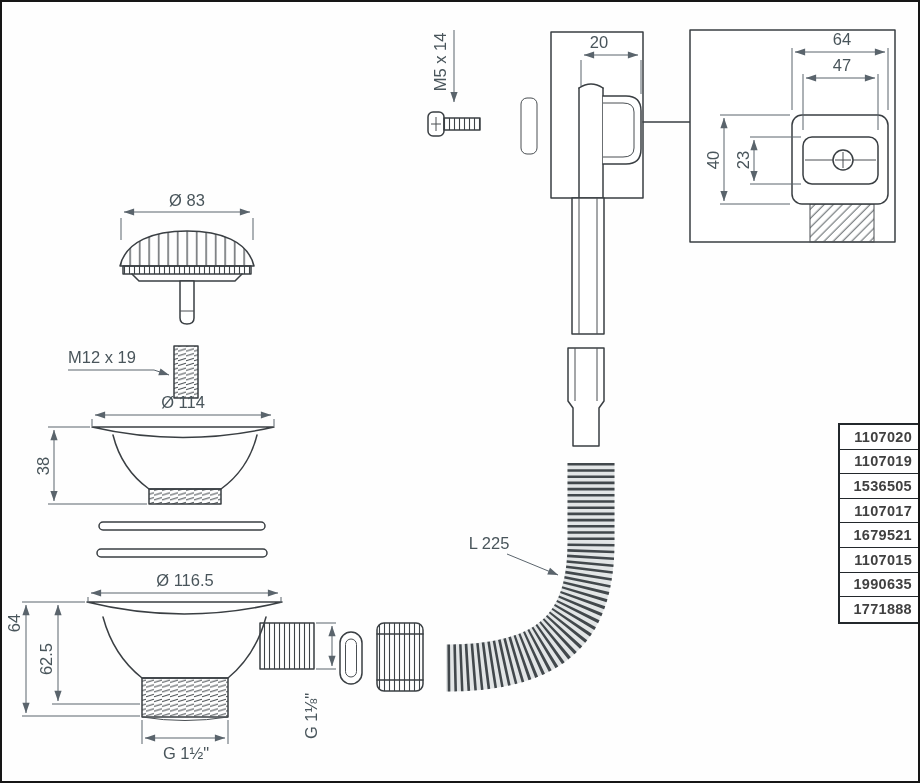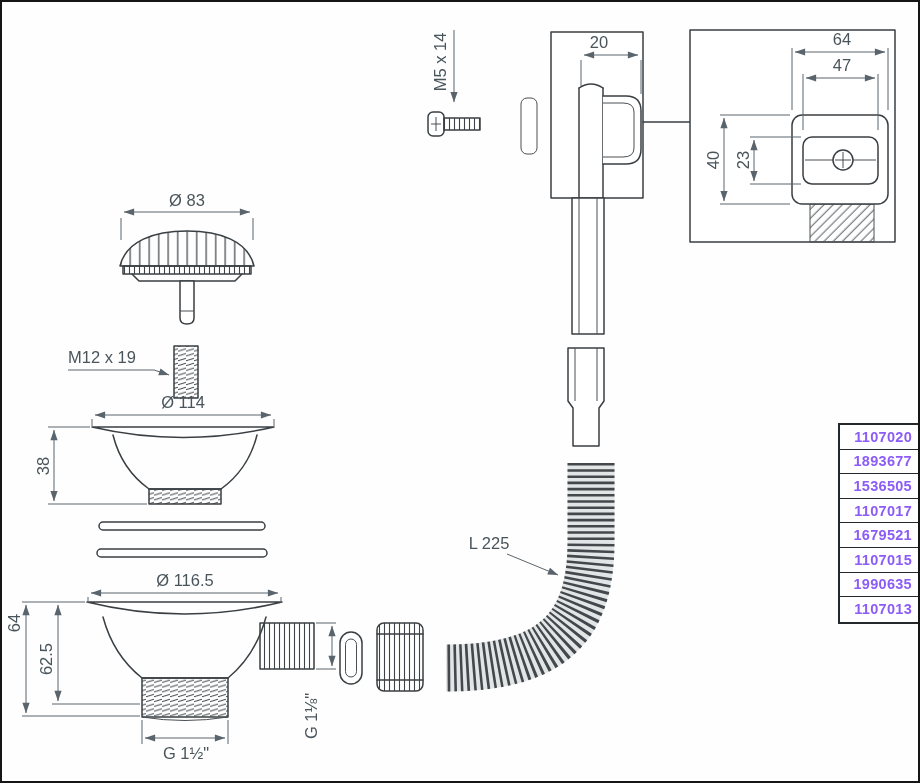--- a/index.html
+++ b/index.html
@@ -14,21 +14,21 @@
   .lnthin { fill:none; stroke:#4a4f53; stroke-width:1; }
   .dim    { fill:none; stroke:#5a646c; stroke-width:1; }
   .dimtxt { font-family:"Liberation Sans", sans-serif; font-size:16.5px; fill:#49555b; }
   .parts-table {
     position:absolute; left:836px; top:421px; width:82px;
     border:2px solid #23282c; background:#fff;
   }
   .pt-row {
     height:24.6px; border-bottom:1.5px solid #23282c;
     display:flex; align-items:center; justify-content:flex-end;
-    padding-right:6px; font-size:14.5px; font-weight:700; color:#8b5cf6;
+    padding-right:6px; font-size:14.5px; font-weight:700; color:#404040;
     letter-spacing:0.3px; font-family:"Liberation Sans", sans-serif;
   }
   .pt-row:last-child { border-bottom:none; }
 </style>
 </head>
 <body>
 
 <div class="sheet">
 
 <svg width="920" height="783" viewBox="0 0 920 783">
@@ -218,35 +218,35 @@
       <text class="dimtxt" transform="rotate(-90 743 158)" x="743" y="158" text-anchor="middle" dominant-baseline="middle">23</text>
     </g>
   </g>
 </svg>
 
 <div class="parts-table">
   <div class="pt-row">
         <span>1107020</span>
       </div>
   <div class="pt-row">
-        <span>1893677</span>
+        <span>1107019</span>
       </div>
   <div class="pt-row">
         <span>1536505</span>
       </div>
   <div class="pt-row">
         <span>1107017</span>
       </div>
   <div class="pt-row">
         <span>1679521</span>
       </div>
   <div class="pt-row">
         <span>1107015</span>
       </div>
   <div class="pt-row">
         <span>1990635</span>
       </div>
   <div class="pt-row">
-        <span>1107013</span>
+        <span>1771888</span>
       </div>
 </div>
 
 </div>
 
 </body></html>

